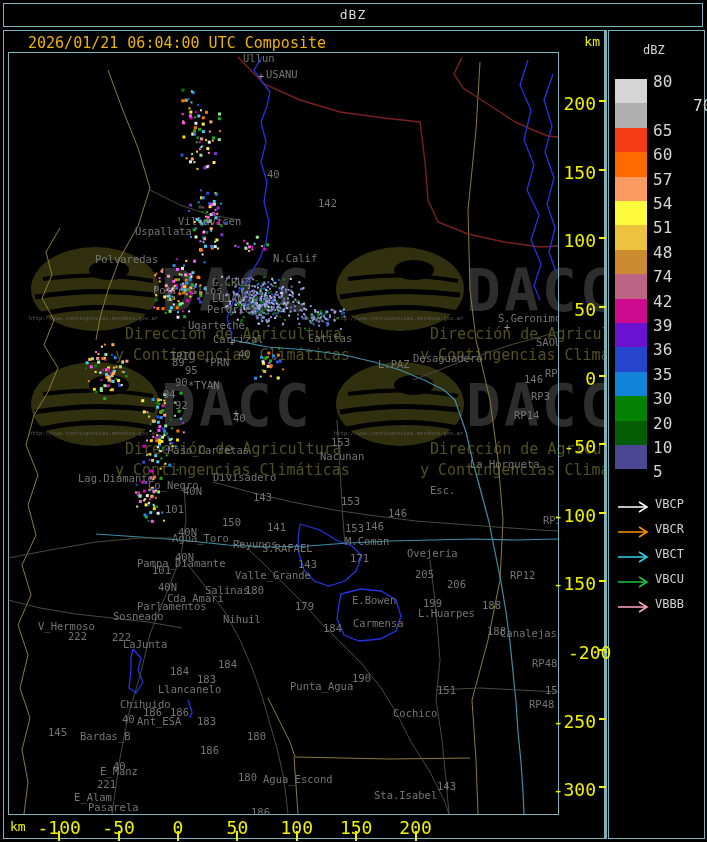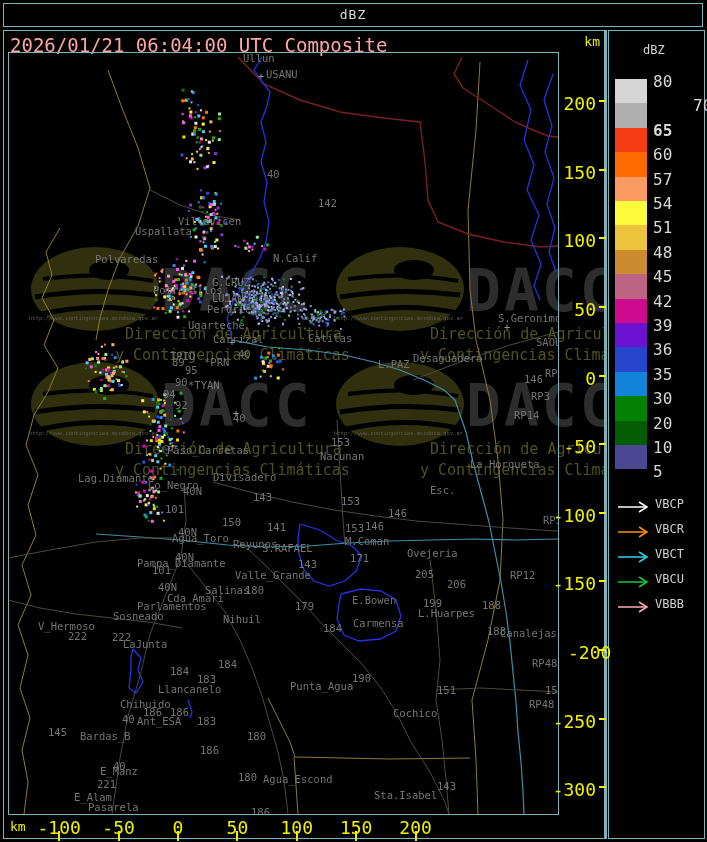--- a/index.html
+++ b/index.html
@@ -3,21 +3,21 @@
 <meta charset="utf-8">
 <style>
   html,body{margin:0;padding:0;background:#000;}
   body{width:707px;height:842px;position:relative;overflow:hidden;
        font-family:"DejaVu Sans Mono","Liberation Mono",monospace;}
   .abs{position:absolute;}
   #title-bar{left:3px;top:3px;width:698px;height:22px;border:1px solid #7ab4ba;
              color:#d8d8d8;text-align:center;line-height:22px;font-size:13px;letter-spacing:1px;}
   #left-panel{left:3px;top:30px;width:600px;height:807px;border:1px solid #7ab4ba;border-right:3px solid #7ab4ba;}
   #legend-panel{left:608px;top:30px;width:95px;height:807px;border:1px solid #7ab4ba;}
-  #timestamp{left:10px;top:34px;color:#fca5a5;font-size:19px;white-space:pre;}
+  #timestamp{left:28px;top:34px;color:#eab308;font-size:15px;white-space:pre;}
   #km-top{left:566px;top:34px;width:34px;color:#f0f000;font-size:13px;text-align:right;}
   #map-frame{left:8px;top:52px;width:549px;height:761px;border:1px solid #7ab4ba;z-index:3;pointer-events:none;}
   #wm-svg{left:4px;top:31px;z-index:1;}
   #map-svg{left:8px;top:52px;z-index:2;}
   #axis-layer{left:0;top:0;width:707px;height:842px;z-index:4;pointer-events:none;}
   .ax-lbl{position:absolute;color:#f0f000;font-size:18px;}
   .tick{position:absolute;background:#f0f000;}
   #legend-title{left:34px;top:12px;color:#d6d6d6;font-size:12px;}
   .sc-block{position:absolute;left:6px;width:32px;}
   .sc-block.speckled{background-image:radial-gradient(circle,rgba(255,90,0,.95) .7px,rgba(0,0,0,0) .9px);background-size:5px 4px;}
@@ -1325,27 +1325,27 @@
       <div class="sc-block" style="top: 243.2px; height: 24.4px; background: rgb(189, 99, 131);"></div>
       <div class="sc-block" style="top: 267.6px; height: 24.4px; background: rgb(206, 10, 142);"></div>
       <div class="sc-block" style="top: 292px; height: 24.4px; background: rgb(106, 18, 207);"></div>
       <div class="sc-block" style="top: 316.4px; height: 24.4px; background: rgb(37, 69, 205);"></div>
       <div class="sc-block" style="top: 340.8px; height: 24.4px; background: rgb(17, 132, 218);"></div>
       <div class="sc-block" style="top: 365.2px; height: 24.4px; background: rgb(3, 130, 3);"></div>
       <div class="sc-block" style="top: 389.6px; height: 24.4px; background: rgb(4, 92, 4);"></div>
       <div class="sc-block" style="top: 414px; height: 24.4px; background: rgb(76, 71, 146);"></div>
       <div class="sc-lbl" style="top: 41px;">80</div>
       <div class="sc-lbl" style="top: 65.4px; margin-left: 40px;">70</div>
-      <div class="sc-lbl" style="top: 89.8px; font-weight: bold;">65</div>
+      <div class="sc-lbl" style="top: 89.8px;">65</div>
       <div class="sc-lbl" style="top: 114.2px;">60</div>
       <div class="sc-lbl" style="top: 138.6px;">57</div>
       <div class="sc-lbl" style="top: 163px;">54</div>
       <div class="sc-lbl" style="top: 187.4px;">51</div>
       <div class="sc-lbl" style="top: 211.8px;">48</div>
-      <div class="sc-lbl" style="top: 236.2px;">45</div>
+      <div class="sc-lbl" style="top: 236.2px;">74</div>
       <div class="sc-lbl" style="top: 260.6px;">42</div>
       <div class="sc-lbl" style="top: 285px;">39</div>
       <div class="sc-lbl" style="top: 309.4px;">36</div>
       <div class="sc-lbl" style="top: 333.8px;">35</div>
       <div class="sc-lbl" style="top: 358.2px;">30</div>
       <div class="sc-lbl" style="top: 382.6px;">20</div>
       <div class="sc-lbl" style="top: 407px;">10</div>
       <div class="sc-lbl" style="top: 431.4px;">5</div>
     </div>
   <div id="legend-vectors">

